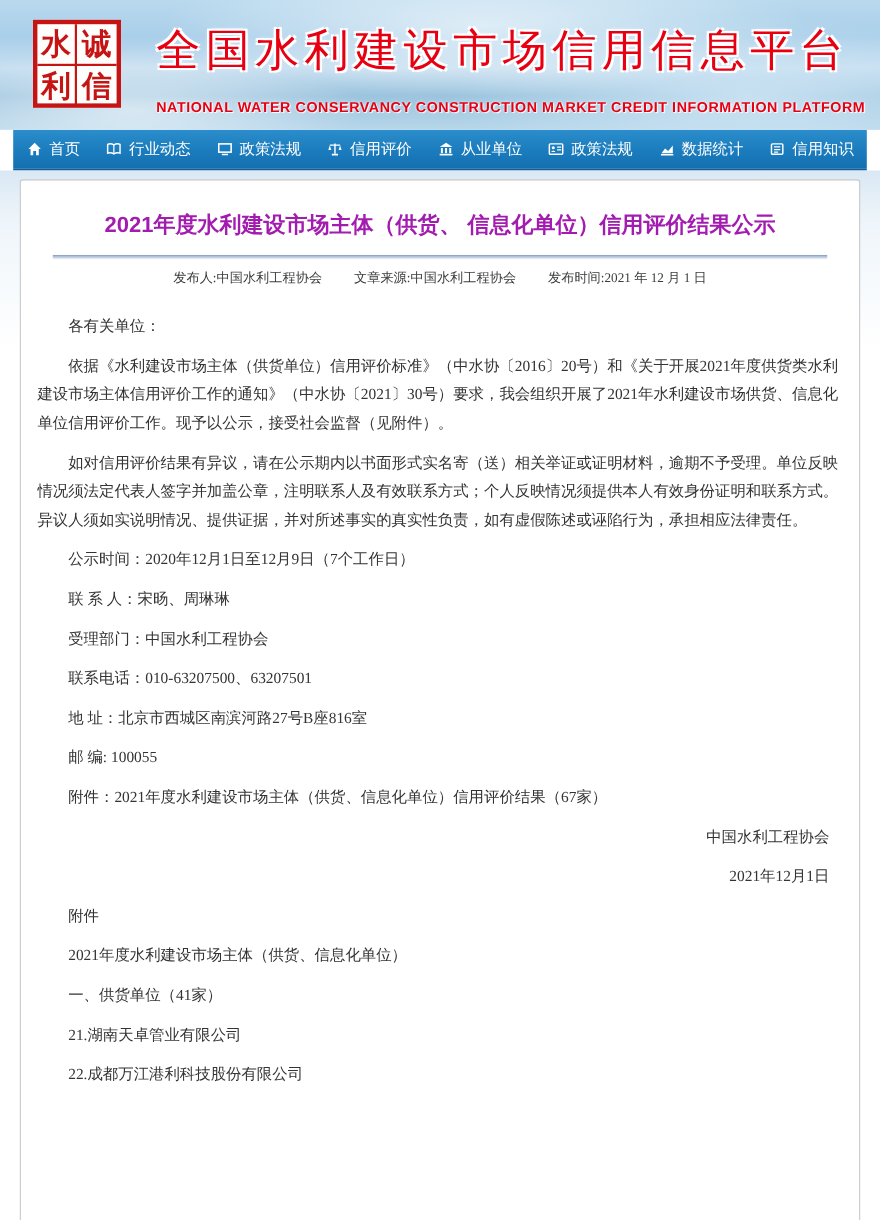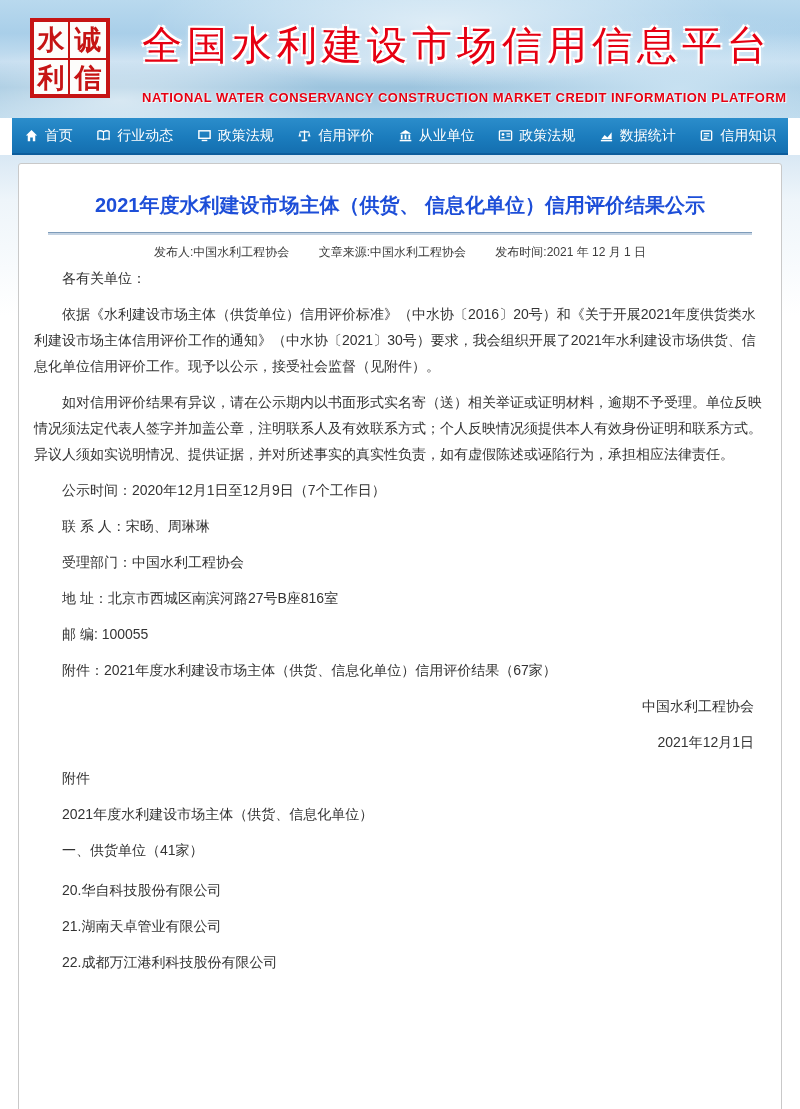--- a/index.html
+++ b/index.html
@@ -92,38 +92,39 @@
     background: #ffffff;
     border: 1px solid #c9c9c9;
     border-radius: 3px;
     min-height: 952px;
     padding: 28px 15px 40px;
   }
   .doc-title {
     text-align: center;
     font-size: 20px;
     font-weight: bold;
-    color: #1d4ed8;
+    color: #a21caf;
     line-height: 26px;
     margin-bottom: 14px;
   }
   .doc-rule {
     height: 3px;
     background: #c3d2e2;
     border-top: 1px solid #7e9cba;
     margin: 0 14px;
   }
   .doc-meta {
     margin-top: 9px;
     text-align: center;
     font-size: 12px;
     color: #3c3c3c;
+    font-family: Liberation Serif, serif;
   }
   .doc-meta span { margin: 0 13px; }
-  .doc-body { margin-top: 4px; }
+  .doc-body { margin-top: 24px; font-family: Liberation Serif, serif; }
   .para {
     font-size: 14px;
     line-height: 26px;
     color: #333;
     text-indent: 2em;
     margin-bottom: 10px;
   }
   .para-right {
     font-size: 14px;
     line-height: 26px;
@@ -243,30 +244,30 @@
     </div>
 
     <div class="doc-body">
       <p class="para">各有关单位：</p>
       <p class="para">依据《水利建设市场主体（供货单位）信用评价标准》（中水协〔2016〕20号）和《关于开展2021年度供货类水利建设市场主体信用评价工作的通知》（中水协〔2021〕30号）要求，我会组织开展了2021年水利建设市场供货、信息化单位信用评价工作。现予以公示，接受社会监督（见附件）。</p>
       <p class="para">如对信用评价结果有异议，请在公示期内以书面形式实名寄（送）相关举证或证明材料，逾期不予受理。单位反映情况须法定代表人签字并加盖公章，注明联系人及有效联系方式；个人反映情况须提供本人有效身份证明和联系方式。异议人须如实说明情况、提供证据，并对所述事实的真实性负责，如有虚假陈述或诬陷行为，承担相应法律责任。</p>
 
       <p class="para">公示时间：2020年12月1日至12月9日（7个工作日）</p>
       <p class="para">联 系 人：宋旸、周琳琳</p>
       <p class="para">受理部门：中国水利工程协会</p>
+      <p class="para">联系电话：010-63207500、63207501</p>
       <p class="para">地 址：北京市西城区南滨河路27号B座816室</p>
       <p class="para">邮 编: 100055</p>
       <p class="para">附件：2021年度水利建设市场主体（供货、信息化单位）信用评价结果（67家）</p>
 
       <p class="para-right">中国水利工程协会</p>
       <p class="para-right">2021年12月1日</p>
 
       <p class="para">附件</p>
       <p class="para">2021年度水利建设市场主体（供货、信息化单位）</p>
       <p class="para">一、供货单位（41家）</p>
 
-      <p class="para para-gap">20.华自科技股份有限公司</p>
       <p class="para">21.湖南天卓管业有限公司</p>
       <p class="para">22.成都万江港利科技股份有限公司</p>
     </div>
 
   </div>
 </div>
 
 </body></html>

